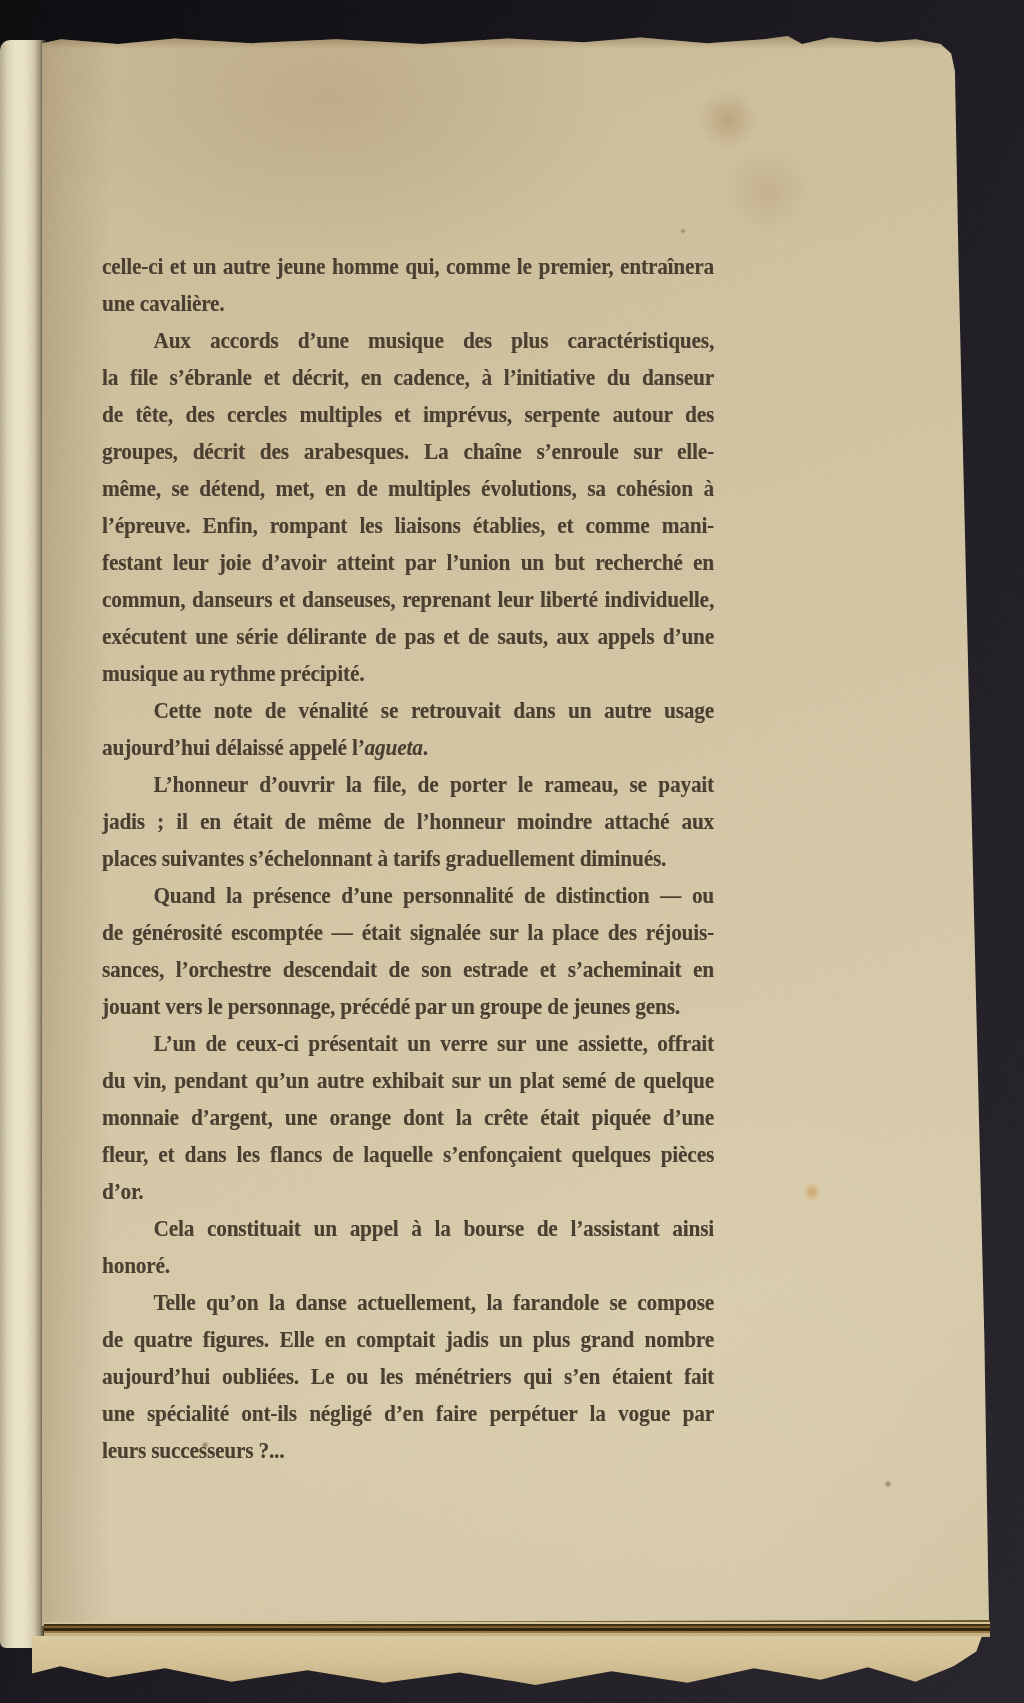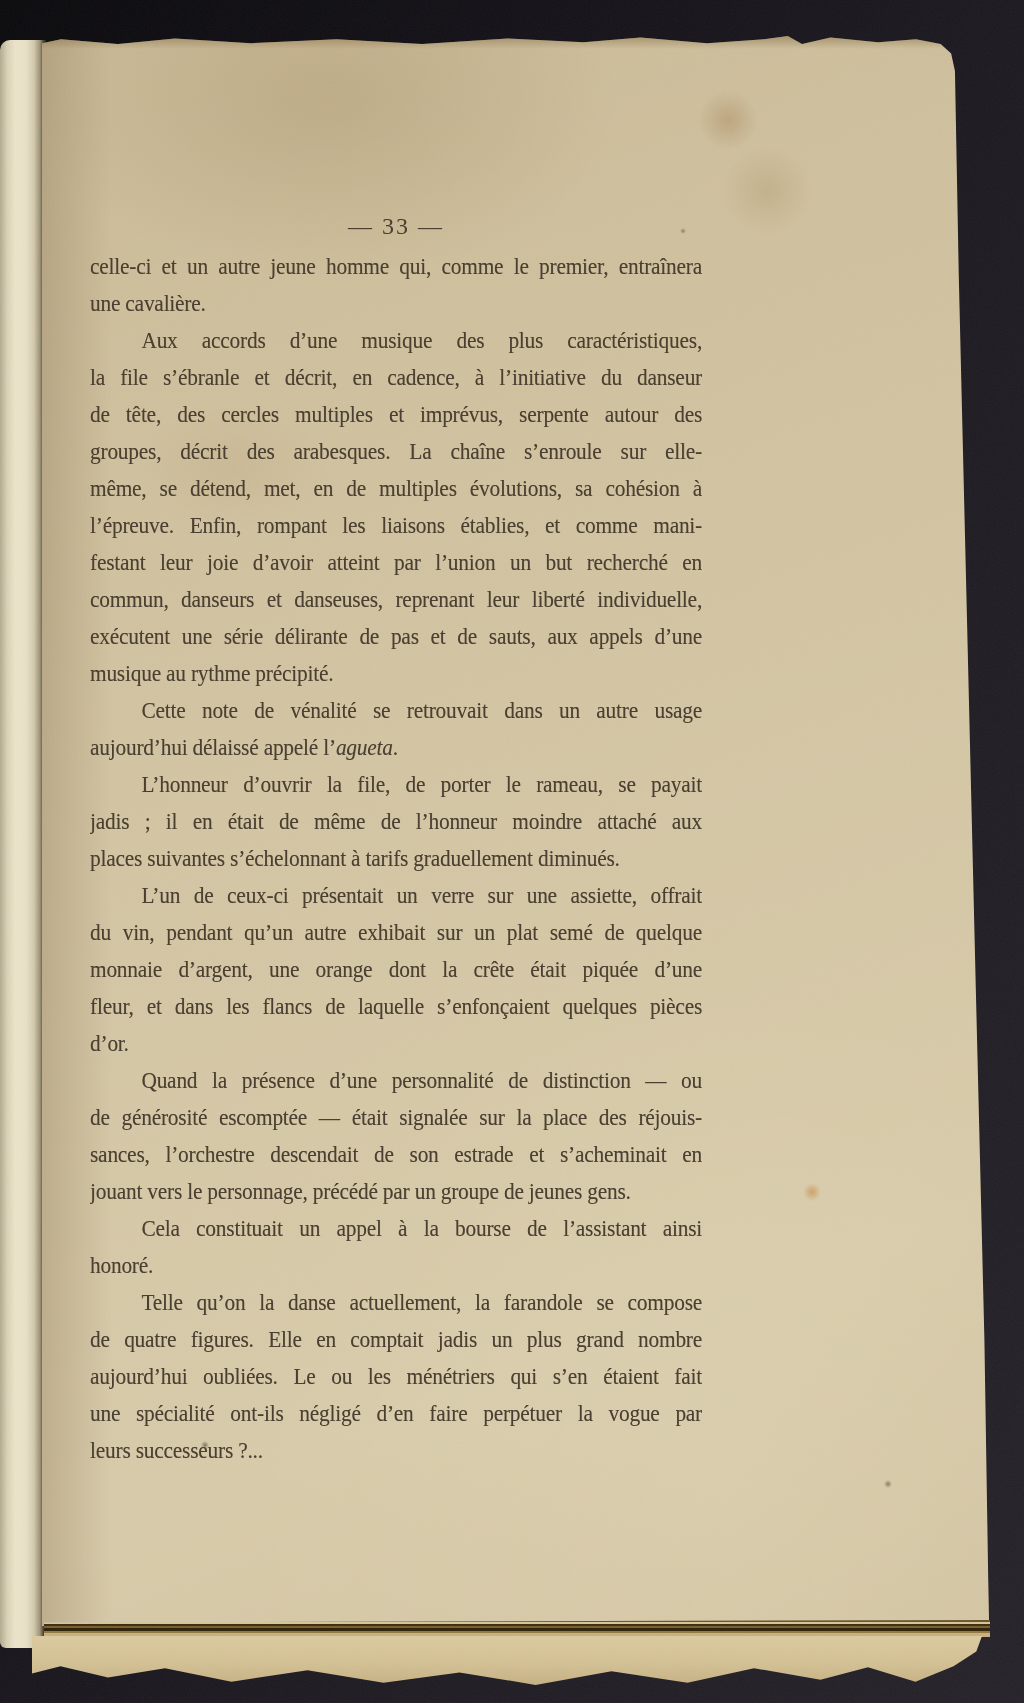--- a/index.html
+++ b/index.html
@@ -38,21 +38,21 @@
       83% 0.1%, 88% 0.4%, 92% 0.2%, 94.6% 0.5%, 95.7% 1.1%, 96.1% 2.2%,
       96.5% 15%, 97.3% 35%, 98.3% 60%, 99.2% 82%, 99.6% 97%, 99.7% 100%,
       0% 100%);
     color:var(--ink,#473c2d);
   }
   .page-number{
     position:absolute;left:48px;top:172px;width:612px;height:37px;
     line-height:37px;text-align:center;font-size:24px;
     letter-spacing:2px;color:var(--ink,#473c2d);
   }
-  .text-column{position:absolute;left:48px;top:212px;width:690px;}
+  .text-column{position:absolute;left:60px;top:212px;width:690px;font-weight:bold;}
   .para{margin:0;}
   .line{
     width:690px;height:37px;line-height:37px;font-size:24px;
     letter-spacing:-0.2px;overflow:hidden;
     transform:scaleX(0.887);transform-origin:0 50%;
     text-shadow:0.3px 0.3px 0 rgba(71,60,45,.35);
   }
   .line.j{text-align:justify;text-align-last:justify;}
   .line.j::after{content:"";display:inline-block;width:100%;height:0;}
   .line.last{text-align:left;}
@@ -75,21 +75,20 @@
   }
   .grain{position:absolute;inset:0;opacity:.055;pointer-events:none;}
 </style>
 </head>
 <body>
 
 <div class="scan">
   <div class="left-pages"></div>
 
   <div class="page">
-    <div class="page-number">— 33 —</div>
     <div class="text-column">
         <div class="para">
           <div class="line j">celle-ci et un autre jeune homme qui, comme le premier, entraînera</div>
           <div class="line last">une cavalière.</div>
         </div>
         <div class="para">
           <div class="line j indent">Aux accords d’une musique des plus caractéristiques,</div>
           <div class="line j">la file s’ébranle et décrit, en cadence, à l’initiative du danseur</div>
           <div class="line j">de tête, des cercles multiples et imprévus, serpente autour des</div>
           <div class="line j">groupes, décrit des arabesques. La chaîne s’enroule sur elle-</div>
@@ -103,31 +102,31 @@
         <div class="para">
           <div class="line j indent">Cette note de vénalité se retrouvait dans un autre usage</div>
           <div class="line last">aujourd’hui délaissé appelé l’<i>agueta</i>.</div>
         </div>
         <div class="para">
           <div class="line j indent">L’honneur d’ouvrir la file, de porter le rameau, se payait</div>
           <div class="line j">jadis ; il en était de même de l’honneur moindre attaché aux</div>
           <div class="line last">places suivantes s’échelonnant à tarifs graduellement diminués.</div>
         </div>
         <div class="para">
+          <div class="line j indent">Quand la présence d’une personnalité de distinction — ou</div>
+          <div class="line j">de générosité escomptée — était signalée sur la place des réjouis-</div>
+          <div class="line j">sances, l’orchestre descendait de son estrade et s’acheminait en</div>
+          <div class="line last">jouant vers le personnage, précédé par un groupe de jeunes gens.</div>
+        </div>
+        <div class="para">
           <div class="line j indent">L’un de ceux-ci présentait un verre sur une assiette, offrait</div>
           <div class="line j">du vin, pendant qu’un autre exhibait sur un plat semé de quelque</div>
           <div class="line j">monnaie d’argent, une orange dont la crête était piquée d’une</div>
           <div class="line j">fleur, et dans les flancs de laquelle s’enfonçaient quelques pièces</div>
           <div class="line last">d’or.</div>
-        </div>
-        <div class="para">
-          <div class="line j indent">Quand la présence d’une personnalité de distinction — ou</div>
-          <div class="line j">de générosité escomptée — était signalée sur la place des réjouis-</div>
-          <div class="line j">sances, l’orchestre descendait de son estrade et s’acheminait en</div>
-          <div class="line last">jouant vers le personnage, précédé par un groupe de jeunes gens.</div>
         </div>
         <div class="para">
           <div class="line j indent">Cela constituait un appel à la bourse de l’assistant ainsi</div>
           <div class="line last">honoré.</div>
         </div>
         <div class="para">
           <div class="line j indent">Telle qu’on la danse actuellement, la farandole se compose</div>
           <div class="line j">de quatre figures. Elle en comptait jadis un plus grand nombre</div>
           <div class="line j">aujourd’hui oubliées. Le ou les ménétriers qui s’en étaient fait</div>
           <div class="line j">une spécialité ont-ils négligé d’en faire perpétuer la vogue par</div>

